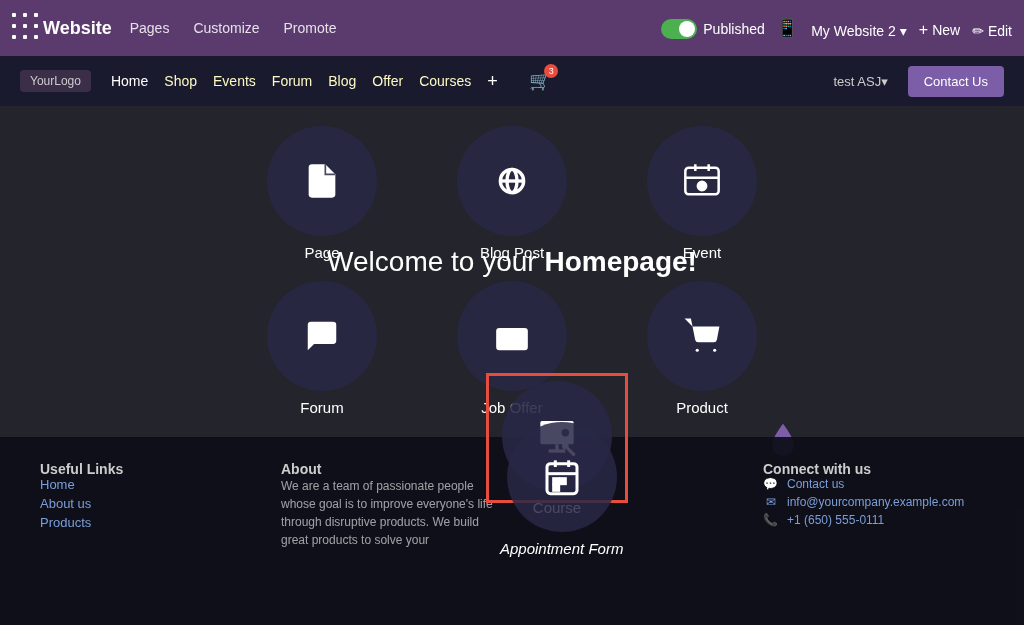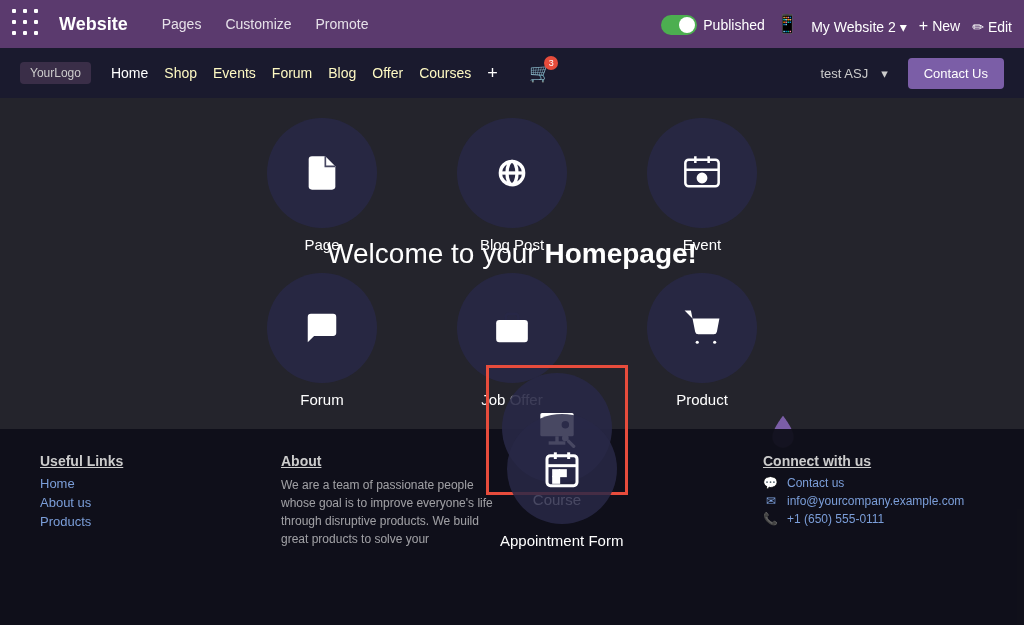--- a/index.html
+++ b/index.html
@@ -1,25 +1,24 @@
 <!DOCTYPE html>
 <html><head>
   <meta charset="utf-8">
   <style>
     * { margin: 0; padding: 0; box-sizing: border-box; }
     body { width: 1024px; height: 625px; overflow: hidden; font-family: Arial, sans-serif; }
 
     
     .top-nav {
       background: #5b3a6e;
-      height: 48px;
+      height: 56px;
       display: flex;
       align-items: center;
       padding: 0 12px;
-      gap: 16px;
       position: relative;
       z-index: 100;
     }
     .top-nav-grid {
       display: grid;
       grid-template-columns: 9px 9px 9px;
       grid-template-rows: 9px 9px 9px;
       gap: 2px;
       cursor: pointer;
     }
@@ -153,21 +152,21 @@
       align-items: center;
       justify-content: center;
     }
     .cart-icon { color: #ccc; font-size: 18px; }
     .user-btn {
       color: #ccc;
       font-size: 13px;
       cursor: pointer;
       display: flex;
       align-items: center;
-      gap: 13px;
+      gap: 0;
       margin-left: auto;
     }
     .contact-btn {
       background: #7b5ea7;
       color: white;
       font-size: 13px;
       padding: 8px 16px;
       border-radius: 4px;
       cursor: pointer;
       border: none;
@@ -266,22 +265,21 @@
       display: grid;
       grid-template-columns: 1fr 1fr 1fr 1fr;
       padding: 24px 40px;
       gap: 20px;
     }
 
     .footer-col h4 {
       color: #ccc;
       font-size: 14px;
       font-weight: 600;
-      margin-bottom: 7px;
-      text-decoration: underline;
+      margin-bottom: 0;
     }
     .footer-col a {
       display: block;
       color: #7b9ed9;
       font-size: 13px;
       text-decoration: none;
       margin-bottom: 4px;
       cursor: pointer;
     }
     .footer-col p {
@@ -509,21 +507,21 @@
       <svg width="40" height="40" viewBox="0 0 24 24" fill="none" stroke="white" stroke-width="1.8">
         <rect x="3" y="4" width="18" height="18" rx="2"></rect>
         <line x1="16" y1="2" x2="16" y2="6"></line>
         <line x1="8" y1="2" x2="8" y2="6"></line>
         <line x1="3" y1="10" x2="21" y2="10"></line>
         <rect x="7" y="13" width="3" height="3" fill="white"></rect>
         <rect x="11" y="13" width="3" height="3" fill="white"></rect>
         <rect x="7" y="17" width="3" height="3" fill="white"></rect>
       </svg>
     </div>
-    <span style="color:white; font-size:15px; font-weight:500; margin-top:8px;">Appointment Form</span>
+    <span style="color:white; font-size:15px; font-weight:500; margin-top:8px;font-style:italic;">Appointment Form</span>
   </div>
 
   <div style="position:absolute; top:315px; right:225px; z-index:4; font-size:28px;">
     <svg width="32" height="40" viewBox="0 0 24 30" fill="#7b5ea7">
       <path d="M12 2 C12 2 4 12 4 18 A8 8 0 0 0 20 18 C20 12 12 2 12 2Z"></path>
     </svg>
   </div>
 
 </div>
 

